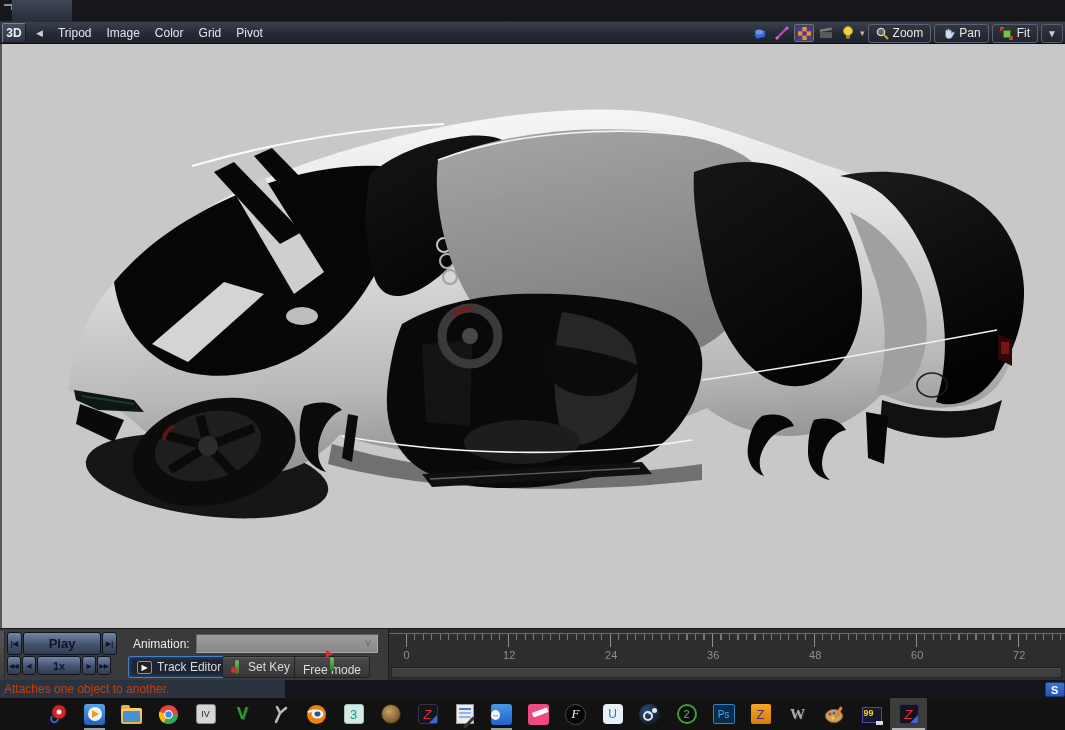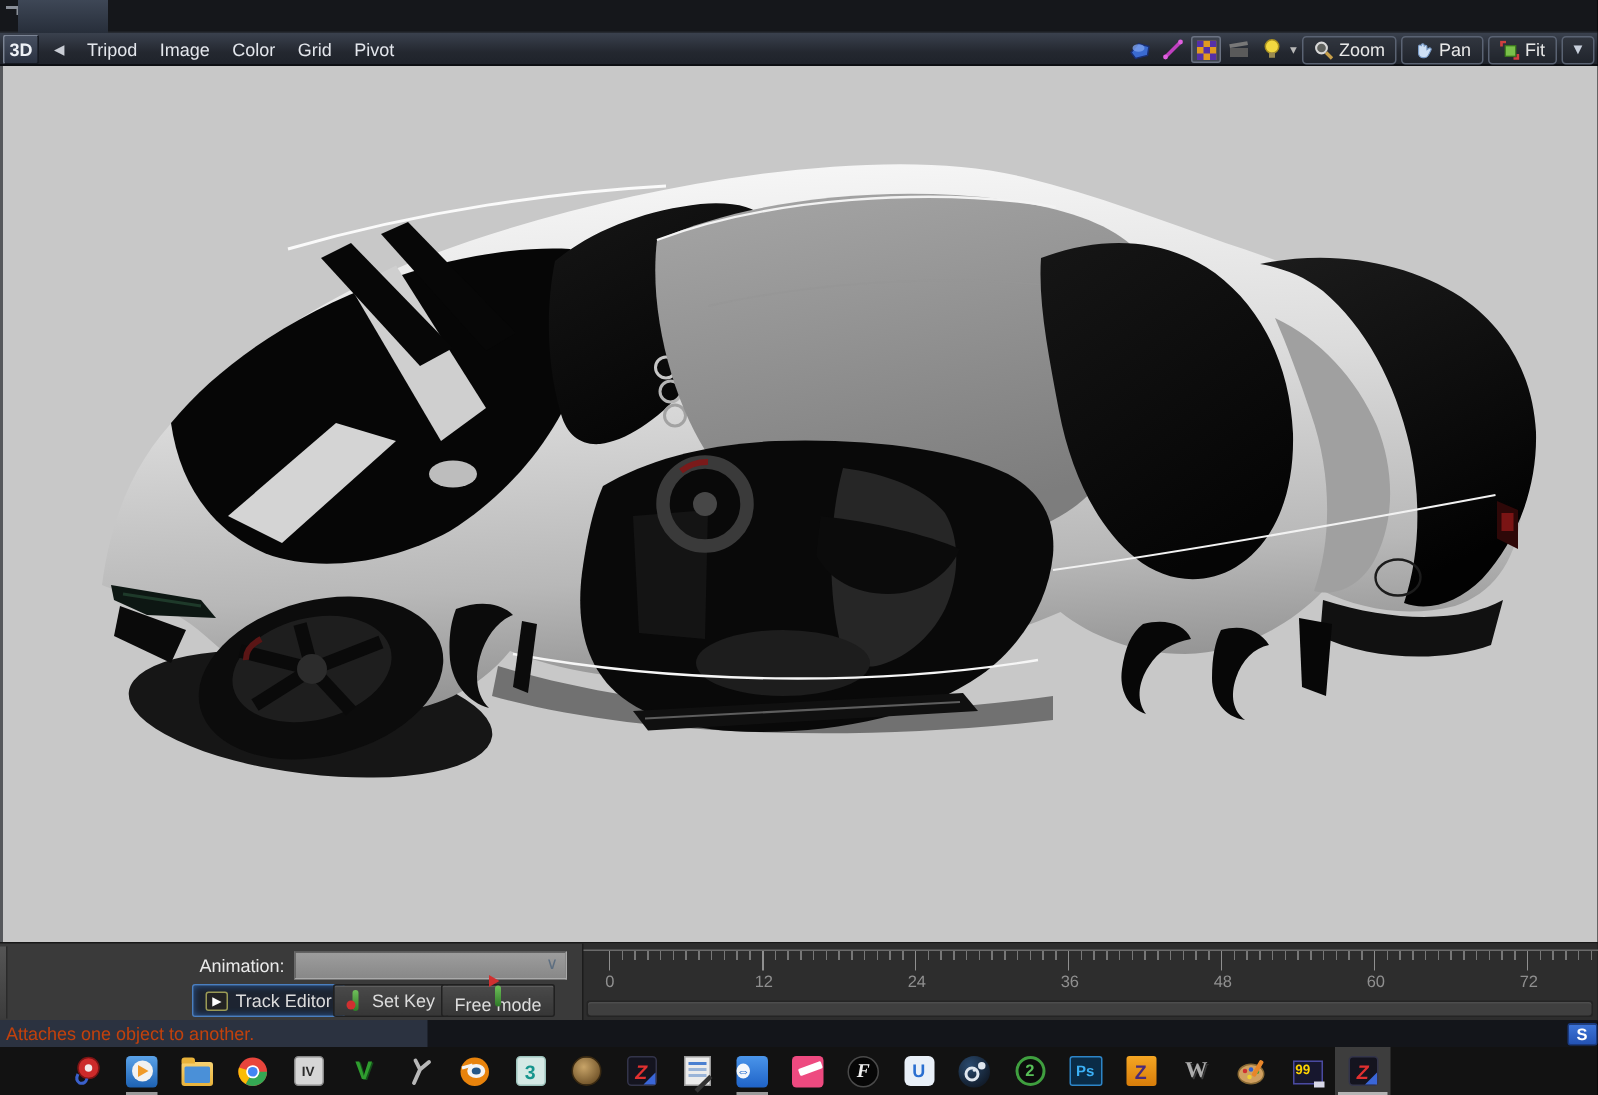--- a/index.html
+++ b/index.html
@@ -100,21 +100,21 @@
   #taskbar { position:absolute; left:0; top:698px; width:1065px; height:32px; background:#121212; display:flex; padding-left:2px; }
   .tb-cell { position:relative; width:37px; height:32px; display:flex; align-items:center; justify-content:center; }
   .tb-cell.active { background:#3d3d3d; }
   .run-bar { position:absolute; bottom:0; left:8px; width:21px; height:2px; background:#9a9a9a; }
   .tb-cell.active .run-bar { left:2px; width:33px; background:#b4b4b4; }
   .ico { width:22px; height:22px; display:flex; align-items:center; justify-content:center; position:relative; }
 
   
   .win-grid { display:grid; grid-template-columns:8px 8px; grid-template-rows:8px 8px; gap:2px; transform:skewY(-3deg); }
   .win-grid i { background:#e9e9e9; }
-  .i-rect { border-radius:3px; display:flex; align-items:center; justify-content:center; font-weight:bold; }
+  .i-rect { border-radius:3px; display:flex; align-items:center; justify-content:center; font-weight:normal; }
   .player { width:21px; height:21px; background:linear-gradient(#5aa2e8,#1d62b4); border-radius:3px; }
   .player .c { width:14px; height:14px; background:#f2f2f2; border-radius:50%; margin:3.5px auto;
                display:flex; align-items:center; justify-content:center; }
   .player .p { width:0; height:0; border-left:7px solid #f09a28; border-top:4.5px solid transparent; border-bottom:4.5px solid transparent; margin-left:2px; }
   .folder { position:relative; width:21px; height:16px; background:linear-gradient(#f7d271,#e8b23a); border-radius:2px; margin-top:4px; }
   .folder:before { content:""; position:absolute; left:0; top:-3px; width:9px; height:4px; background:#e8b23a; border-radius:2px 2px 0 0; }
   .folder:after { content:""; position:absolute; left:2px; top:3px; width:17px; height:11px; background:#4a90d8; border-radius:1px; }
   .iv { width:20px; height:20px; background:#d6d6d6; border:1px solid #8a8a8a; color:#2a2a2a; font-size:9px; }
   .vgreen { color:#2f9e2f; font-size:17px; font-weight:bold; text-shadow:1px 1px 0 #14501a; }
   .maxthree { width:20px; height:20px; background:#d5e9e5; border:1px solid #9ec4bd; color:#16958d; font-size:13px; }
@@ -337,20 +337,34 @@
 
     <ellipse cx="930" cy="341" rx="15" ry="12" fill="none" stroke="#1c1c1c" stroke-width="1.6"></ellipse>
     <path d="M996 290 L1010 296 L1010 322 L996 315 Z" fill="#2e0808"></path>
     <rect x="999" y="298" width="8" height="12" fill="#7a1414"></rect>
   </svg>
 </div>
 
 <div id="anim-panel">
   <div id="panel-left-strip"></div>
 
+  <div id="transport">
+    <div class="t-row r1">
+      <div class="t-btn t-sm">|◀</div>
+      <div class="t-btn" id="btn-play">Play</div>
+      <div class="t-btn t-sm">▶|</div>
+    </div>
+    <div class="t-row r2">
+      <div class="t-btn t-xs">◀◀</div>
+      <div class="t-btn t-xs">◀</div>
+      <div class="t-btn" id="btn-speed">1x</div>
+      <div class="t-btn t-xs">▶</div>
+      <div class="t-btn t-xs">▶▶</div>
+    </div>
+  </div>
 
   <span id="anim-label">Animation:</span>
   <div id="anim-dropdown">
     <span></span>
     <span class="chev">∨</span>
   </div>
 
   <button class="p-btn" id="btn-track-editor">
     <span class="te-ico">▶</span>
     <span>Track Editor</span>

